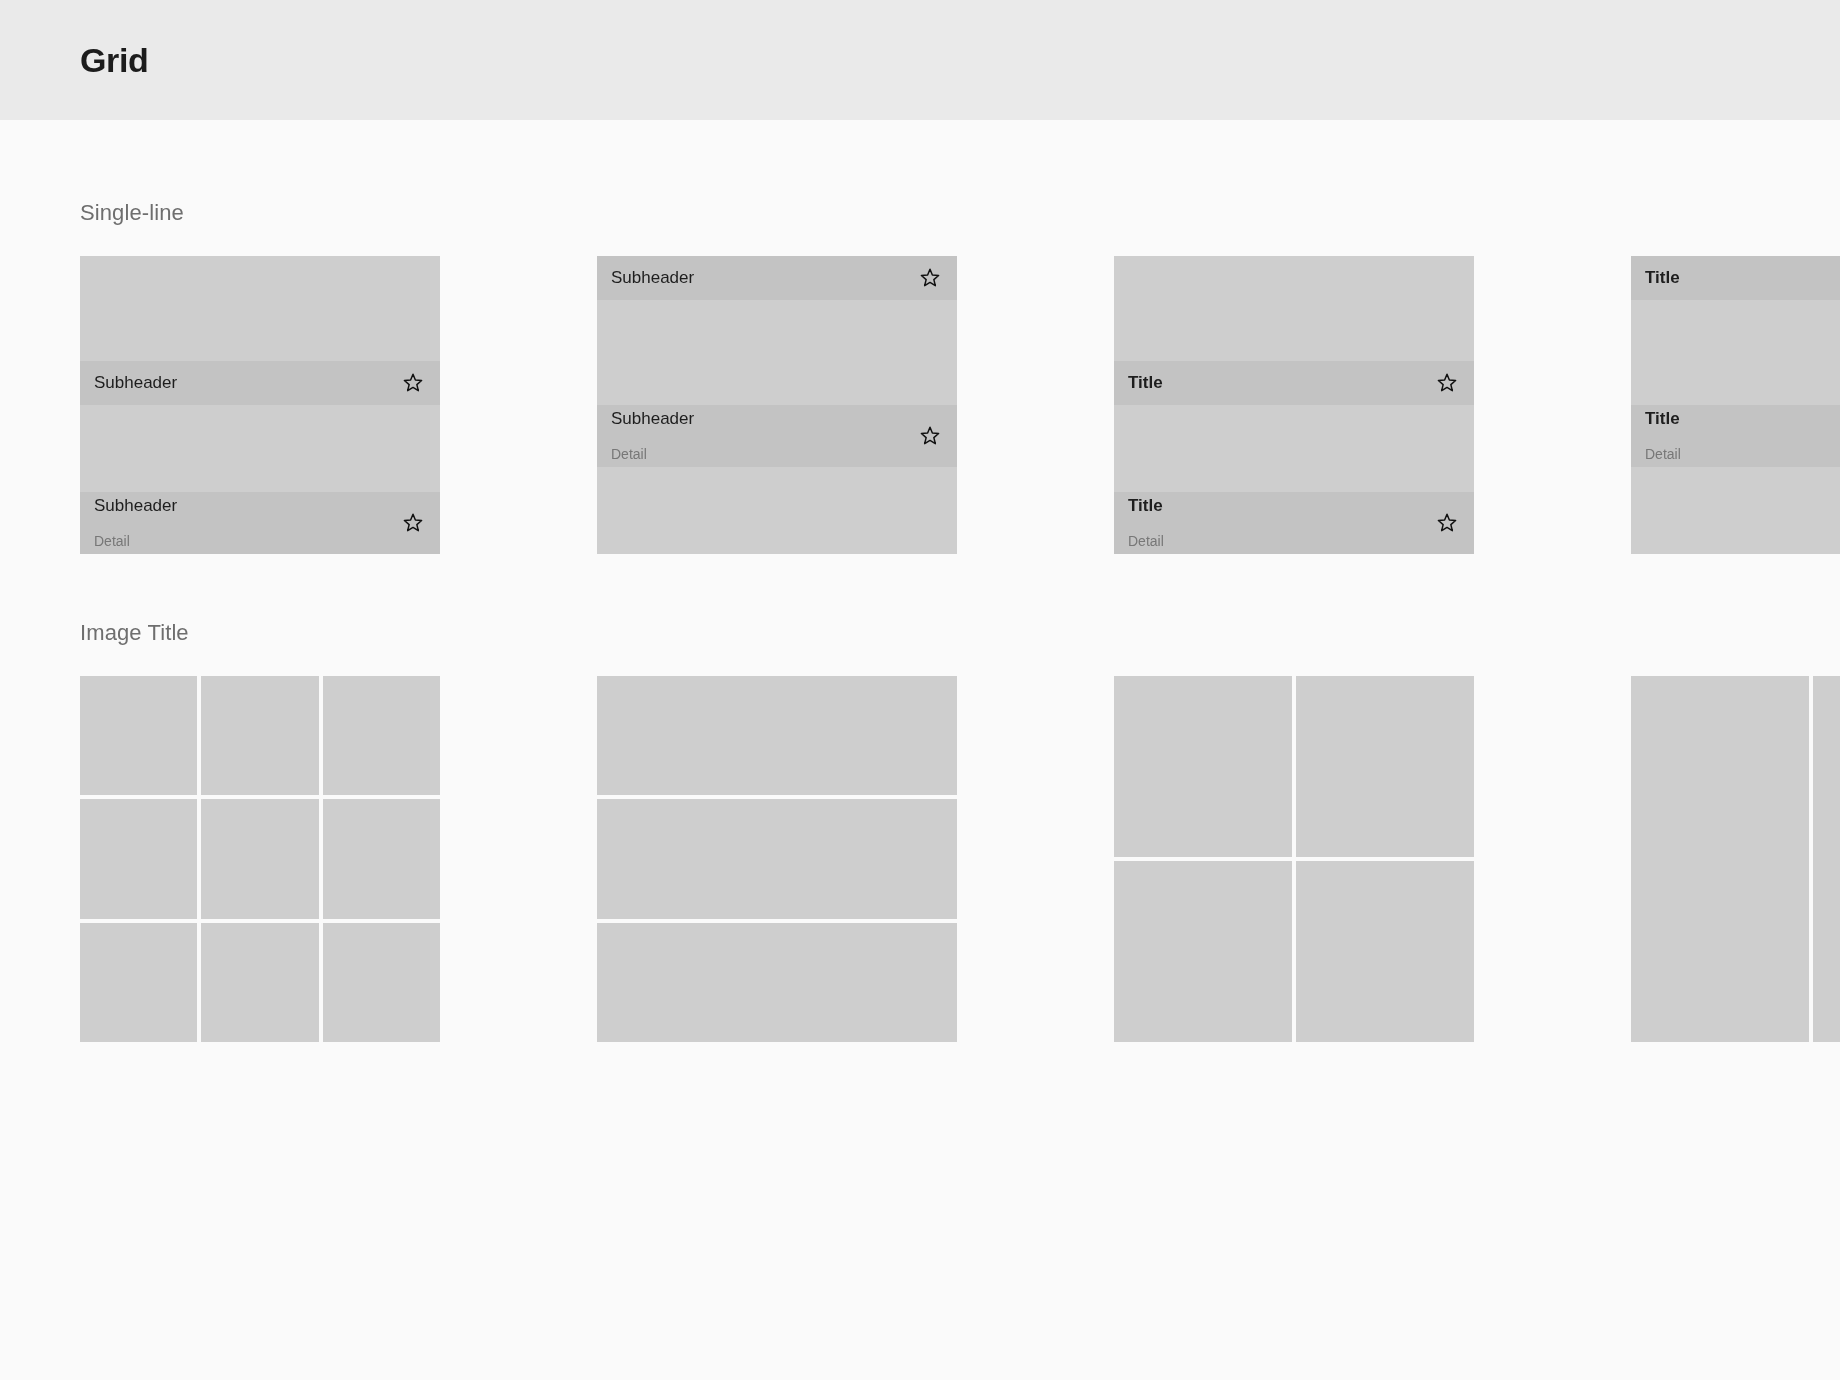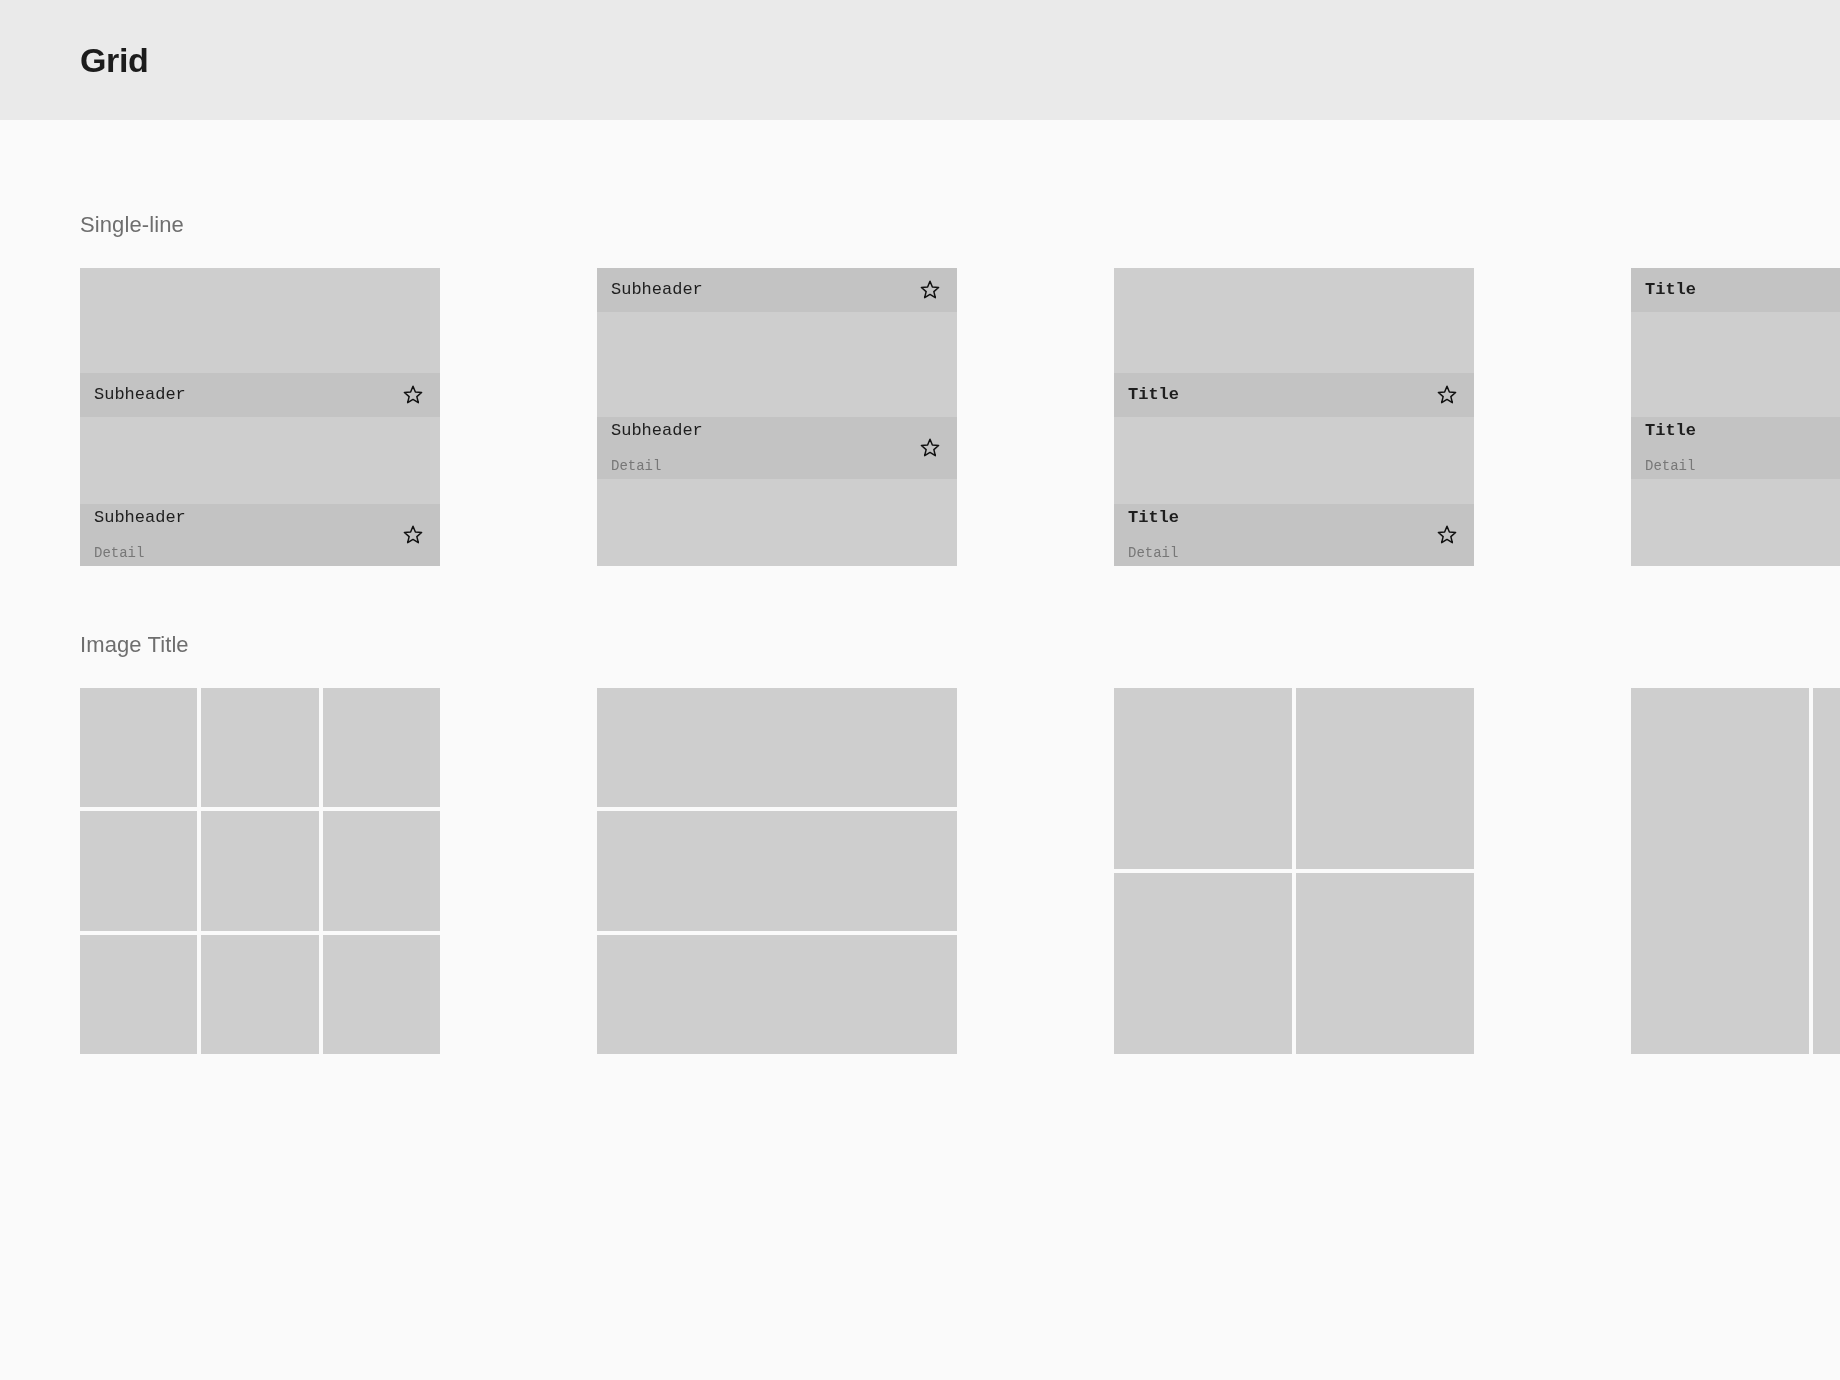--- a/index.html
+++ b/index.html
@@ -22,21 +22,21 @@
   }
   .app-title {
     font-size: 34px;
     font-weight: bold;
     color: #1c1c1c;
     letter-spacing: -0.4px;
   }
 
   
   .page {
-    padding: 12px 80px;
+    padding: 0 80px;
   }
 
   .section { }
   .section-label {
     font-size: 22px;
     color: #6e6e6e;
     font-weight: normal;
     letter-spacing: 0.1px;
   }
 
@@ -51,21 +51,20 @@
   }
 
   
   .card {
     width: 360px;
     height: 149px;
     background: #cecece;
     display: flex;
     flex-direction: column;
     position: relative;
-    font-family: Liberation Mono, monospace;
   }
   .card.bar-top    { justify-content: flex-start; }
   .card.bar-bottom { justify-content: flex-end; }
 
   .card-bar {
     background: #c3c3c3;
     display: flex;
     align-items: center;
     justify-content: space-between;
     padding: 0 14px;

